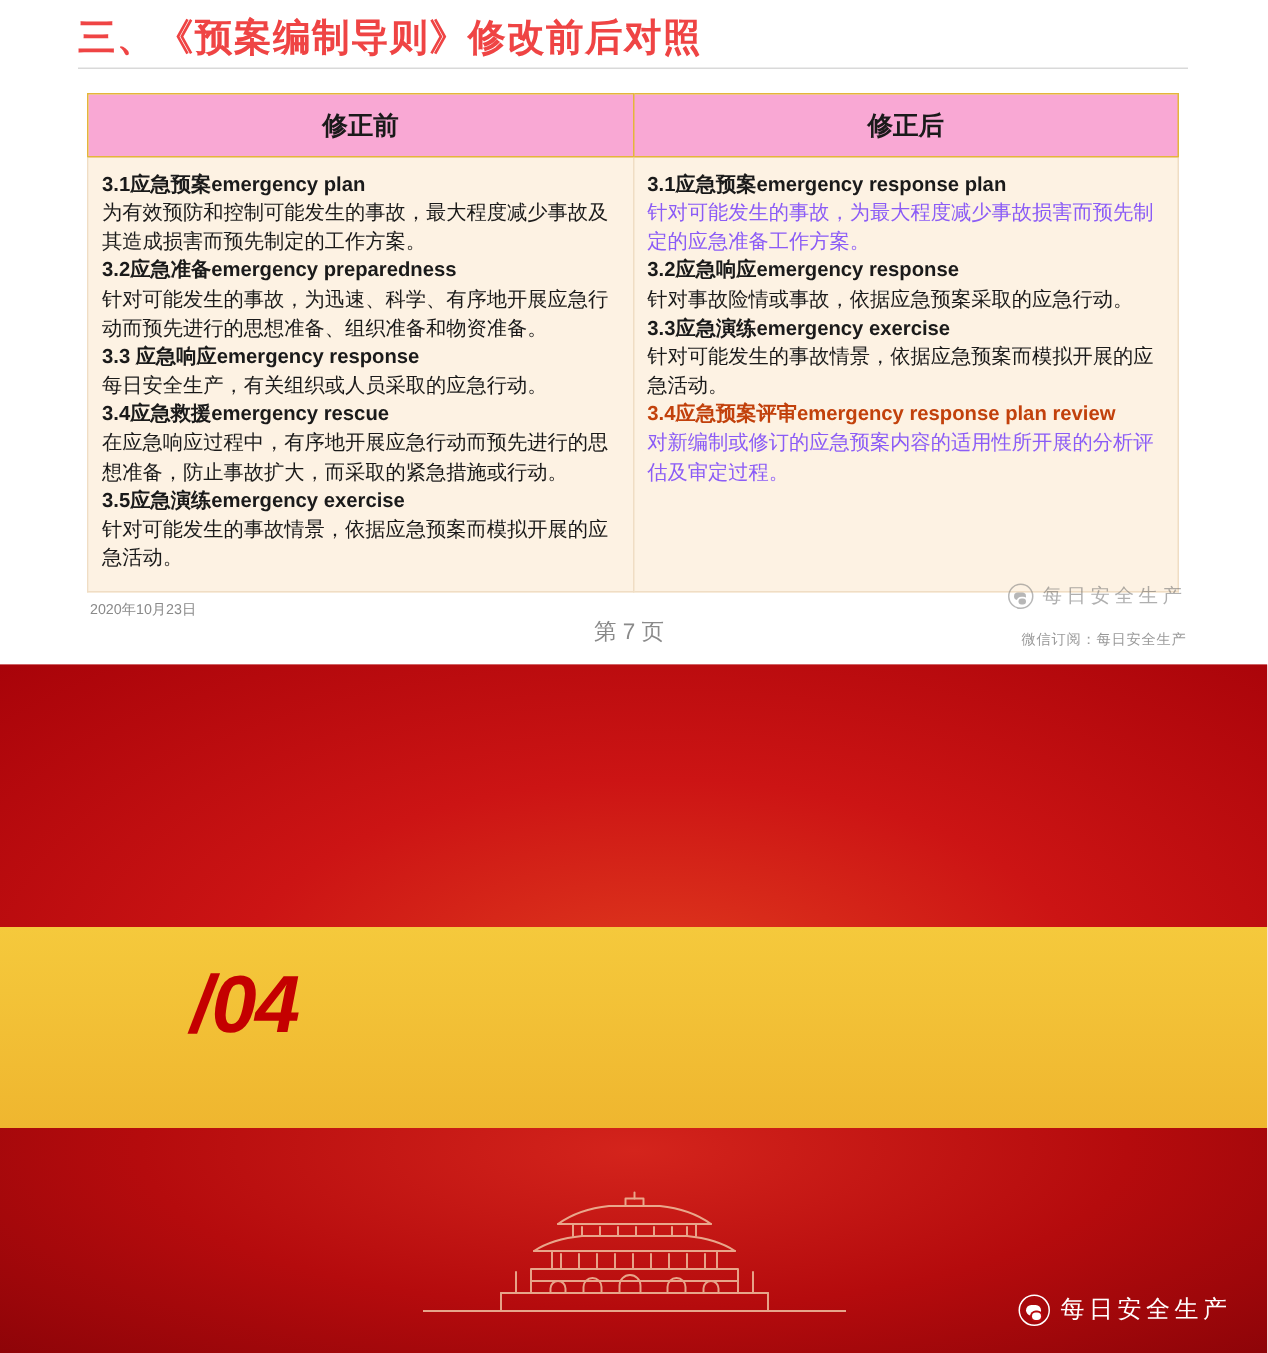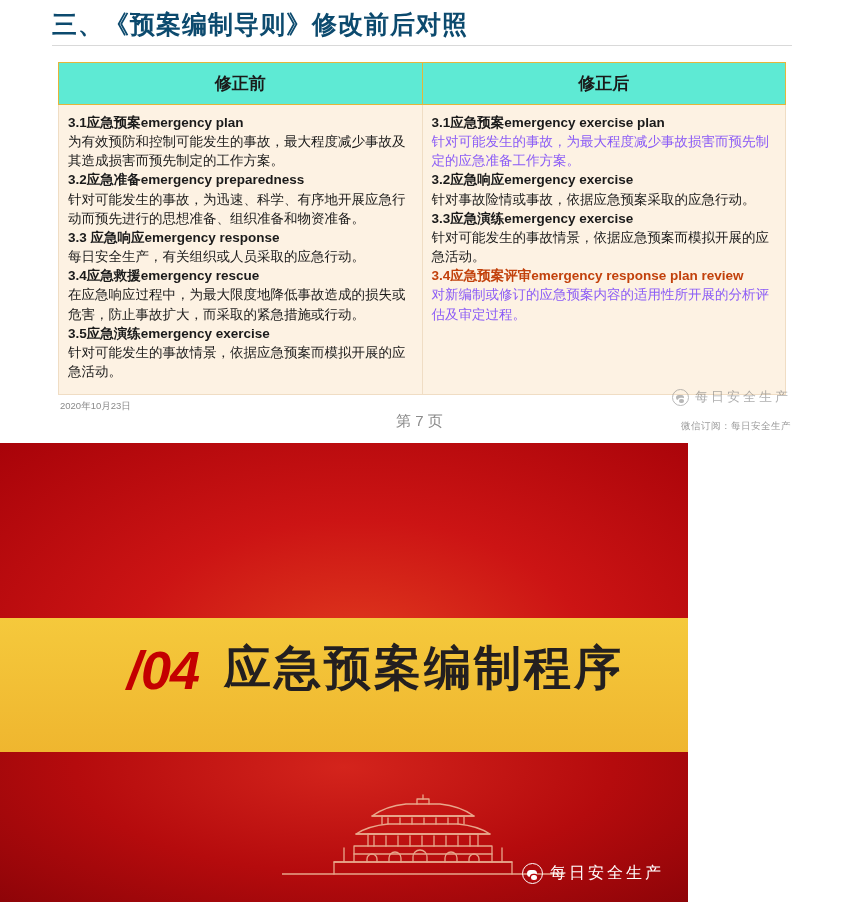--- a/index.html
+++ b/index.html
@@ -18,42 +18,42 @@
     height: 440px;
     background: #ffffff;
     padding: 0;
   }
   .s1-title {
     position: absolute;
     left: 52px;
     top: 8px;
     font-size: 25px;
     font-weight: bold;
-    color: #0c4a6e;
+    color: #ef4444;
     letter-spacing: 1px;
     white-space: nowrap;
   }
   .s1-rule {
     position: absolute;
     left: 52px;
     top: 45px;
     width: 740px;
     height: 1px;
     background: #d9d9d9;
   }
   .s1-table {
     position: absolute;
     left: 58px;
     top: 62px;
     width: 728px;
     border-collapse: collapse;
     table-layout: fixed;
   }
   .s1-table th {
-    background: #5eead4;
+    background: #f9a8d4;
     border: 1px solid #e4b63a;
     height: 42px;
     font-size: 17px;
     font-weight: bold;
     color: #1a1a1a;
     text-align: center;
   }
   .s1-table td {
     background: #fdf2e3;
     border: 1px solid #f0ddc4;
@@ -133,21 +133,21 @@
     top: 420px;
     font-size: 9.5px;
     color: #9a9a9a;
     letter-spacing: 0.5px;
   }
 
   
   .slide2 {
     position: absolute;
     left: 0; top: 443px;
-    width: 688px;
+    width: 845px;
     height: 459px;
     background: linear-gradient(180deg, #b4060c 0%, #c8171a 28%, #d42a22 46%);
     overflow: hidden;
   }
   .s2-top {
     position: absolute;
     left: 0; top: 0; right: 0;
     height: 175px;
     background: radial-gradient(ellipse at 52% 120%, #e03a1e 0%, #cc1414 45%, #a80309 100%);
   }
@@ -257,34 +257,34 @@
             <div class="blk">
               <div class="hd">3.2应急准备emergency preparedness</div>
               <div class="bd">针对可能发生的事故，为迅速、科学、有序地开展应急行动而预先进行的思想准备、组织准备和物资准备。</div>
             </div>
             <div class="blk">
               <div class="hd">3.3 应急响应emergency response</div>
               <div class="bd">每日安全生产，有关组织或人员采取的应急行动。</div>
             </div>
             <div class="blk">
               <div class="hd">3.4应急救援emergency rescue</div>
-              <div class="bd">在应急响应过程中，为最大限度地降低事故造成的损失或危害，防止事故扩大，而采取的紧急措施或行动。</div>
+              <div class="bd">在应急响应过程中，有序地开展应急行动而预先进行的思想准备，防止事故扩大，而采取的紧急措施或行动。</div>
             </div>
             <div class="blk">
               <div class="hd">3.5应急演练emergency exercise</div>
               <div class="bd">针对可能发生的事故情景，依据应急预案而模拟开展的应急活动。</div>
             </div>
           </td>
           <td>
             <div class="blk">
-              <div class="hd">3.1应急预案emergency exercise plan</div>
+              <div class="hd">3.1应急预案emergency response plan</div>
               <div class="bd red">针对可能发生的事故，为最大程度减少事故损害而预先制定的应急准备工作方案。</div>
             </div>
             <div class="blk">
-              <div class="hd">3.2应急响应emergency exercise</div>
+              <div class="hd">3.2应急响应emergency response</div>
               <div class="bd">针对事故险情或事故，依据应急预案采取的应急行动。</div>
             </div>
             <div class="blk">
               <div class="hd">3.3应急演练emergency exercise</div>
               <div class="bd">针对可能发生的事故情景，依据应急预案而模拟开展的应急活动。</div>
             </div>
             <div class="blk">
               <div class="hd red">3.4应急预案评审emergency response plan review</div>
               <div class="bd red">对新编制或修订的应急预案内容的适用性所开展的分析评估及审定过程。</div>
             </div>
@@ -302,21 +302,20 @@
     </div>
     <div class="s1-wm-sub">微信订阅：每日安全生产</div>
   </div>
 
   <div class="slide2">
     <div class="s2-top"></div>
     <div class="s2-band"></div>
     <div class="s2-bottom"></div>
 
     <div class="s2-num">/04</div>
-    <div class="s2-heading">应急预案编制程序</div>
 
     <svg class="s2-art" viewBox="0 0 282 90">
       <g fill="none" stroke="#f0c0a0" stroke-width="1.3" stroke-linejoin="round" stroke-linecap="round">
 
         <path d="M0 84 L282 84"></path>
 
         <path d="M52 84 L52 72 L230 72 L230 84"></path>
         <path d="M52 72 L230 72"></path>
 
         <path d="M72 72 L72 56 L210 56 L210 72"></path>

